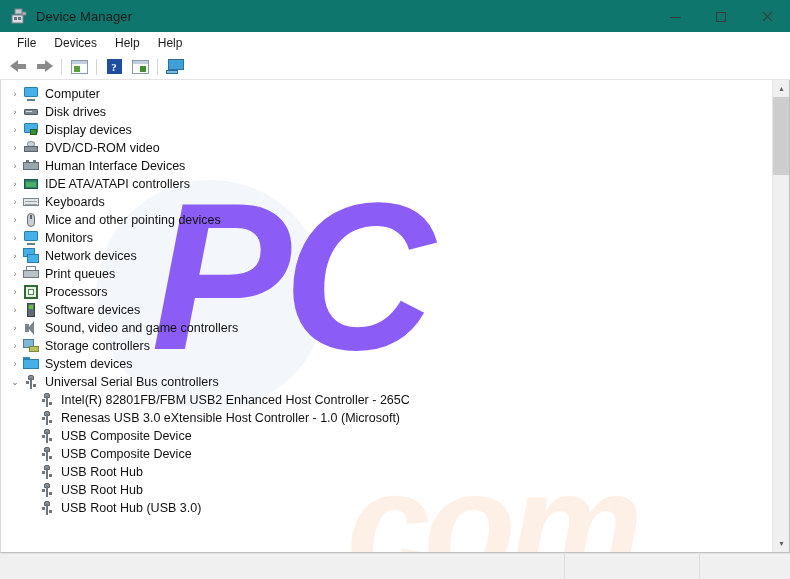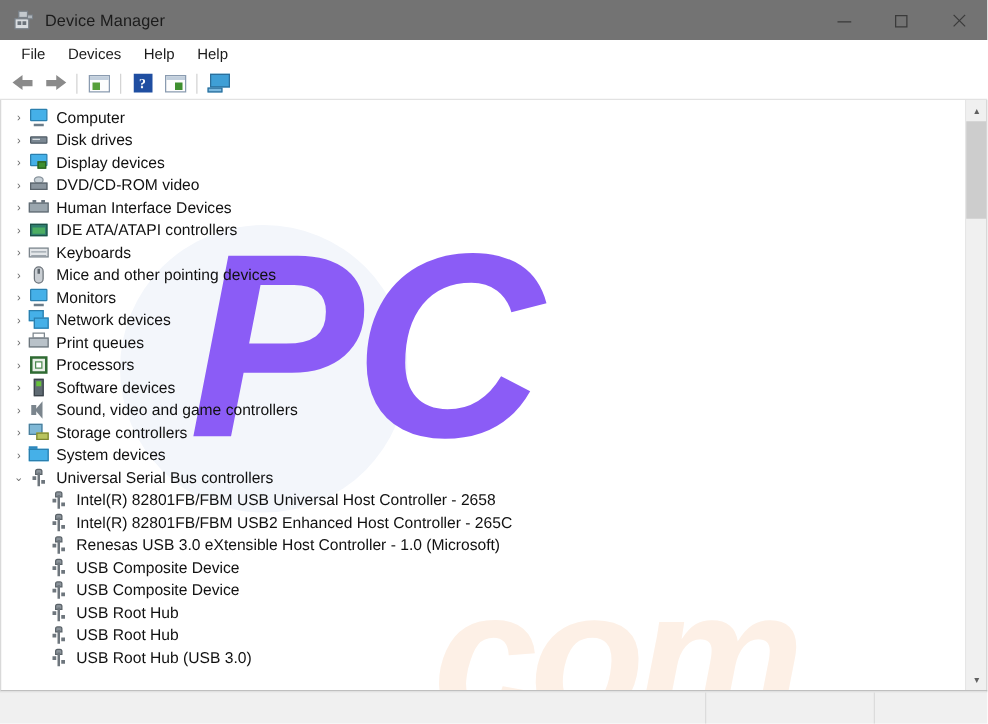--- a/index.html
+++ b/index.html
@@ -13,21 +13,21 @@
     position: relative;
     width: 790px; height: 579px;
     background: #ffffff;
     display: flex; flex-direction: column;
   }
 
   
   .titlebar {
     height: 32px; flex: 0 0 32px;
     display: flex; align-items: center;
-    background: #737373;
+    background: #0f766e;
     position: relative; z-index: 5;
   }
   .title-icon {
     width: 18px; height: 18px;
     margin-left: 10px; margin-right: 8px;
     position: relative; flex: 0 0 18px;
   }
   .title-text {
     font-size: 13px; color: #1b1b1b;
     letter-spacing: 0.1px;
@@ -500,32 +500,20 @@
         <div class="row child">
           <span class="chev"></span>
           <span class="ico">
             <span class="i-usb" style="position: absolute; inset: 0px; display: block;">
               <i class="head"></i>
               <i class="stem"></i>
               <i class="b1"></i>
               <i class="b2"></i>
             </span>
           </span>
-          <span class="lbl">Intel(R) 82801FB/FBM USB Universal Host Controller - 2658</span>
-        </div>
-        <div class="row child">
-          <span class="chev"></span>
-          <span class="ico">
-            <span class="i-usb" style="position: absolute; inset: 0px; display: block;">
-              <i class="head"></i>
-              <i class="stem"></i>
-              <i class="b1"></i>
-              <i class="b2"></i>
-            </span>
-          </span>
           <span class="lbl">Intel(R) 82801FB/FBM USB2 Enhanced Host Controller - 265C</span>
         </div>
         <div class="row child">
           <span class="chev"></span>
           <span class="ico">
             <span class="i-usb" style="position: absolute; inset: 0px; display: block;">
               <i class="head"></i>
               <i class="stem"></i>
               <i class="b1"></i>
               <i class="b2"></i>

